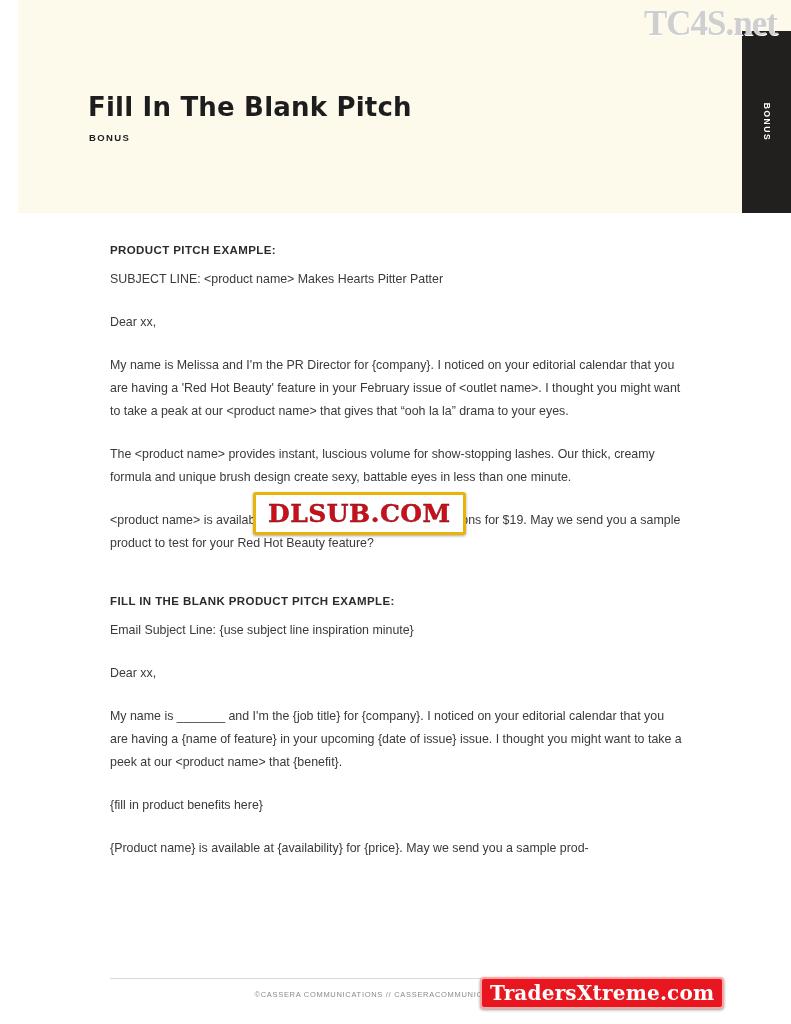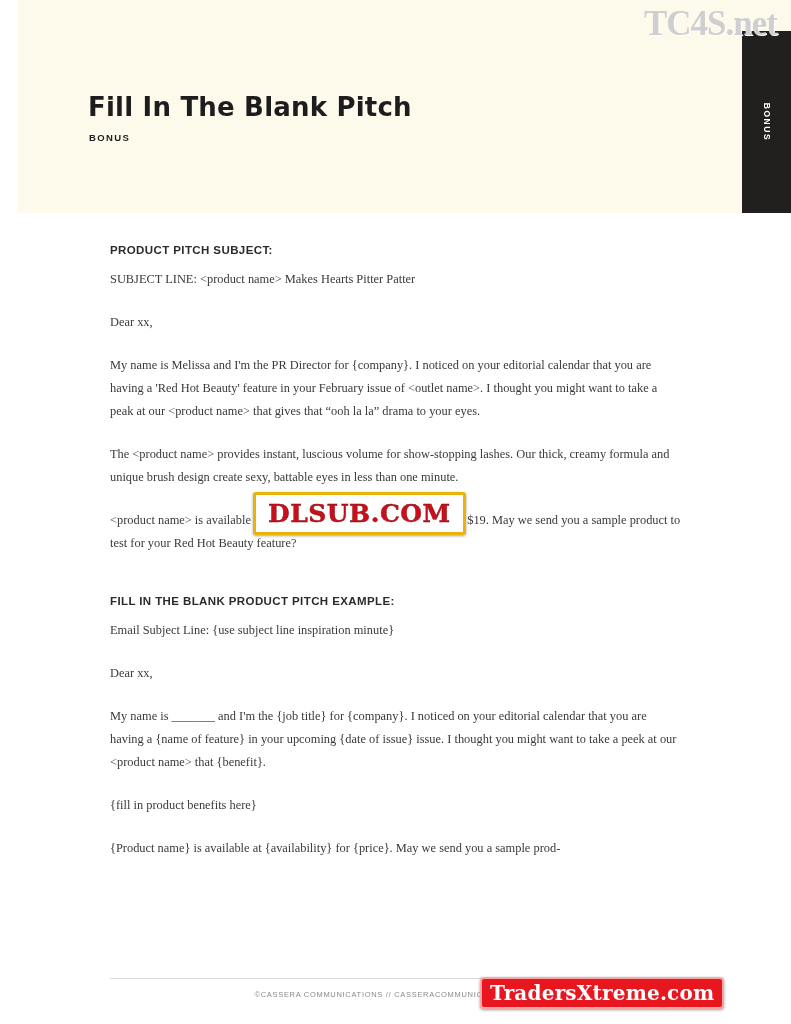--- a/index.html
+++ b/index.html
@@ -87,21 +87,21 @@
     font-weight: bold;
     letter-spacing: 0.4px;
     color: #2b2b2b;
     margin: 0 0 12px 0;
   }
   p.body {
     font-size: 12.4px;
     line-height: 23px;
     color: #3a3a3a;
     margin: 0 0 20px 0;
-    font-family: Liberation Serif, serif;
+    font-family: Liberation Sans, sans-serif;
   }
   .gap-lg { height: 20px; }
 
   
   .footer-rule {
     position: absolute;
     left: 110px;
     top: 978px;
     width: 572px;
     height: 1px;
@@ -176,21 +176,21 @@
     <div class="header-sub">BONUS</div>
   </div>
 
   <div class="side-tab">
     <div class="side-tab-label">BONUS</div>
   </div>
 
   <div class="wm-tc4s">TC4S.net</div>
 
   <div class="content">
-    <div class="block-heading">PRODUCT PITCH SUBJECT:</div>
+    <div class="block-heading">PRODUCT PITCH EXAMPLE:</div>
     <p class="body">SUBJECT LINE: &lt;product name&gt; Makes Hearts Pitter Patter</p>
     <p class="body">Dear xx,</p>
     <p class="body">My name is Melissa and I'm the PR Director for {company}. I noticed on your editorial calendar that you are having a 'Red Hot Beauty' feature in your February issue of &lt;outlet name&gt;. I thought you might want to take a peak at our &lt;product name&gt; that gives that “ooh la la” drama to your eyes.</p>
     <p class="body">The &lt;product name&gt; provides instant, luscious volume for show-stopping lashes. Our thick, creamy formula and unique brush design create sexy, battable eyes in less than one minute.</p>
     <p class="body">&lt;product name&gt;  is available at &lt;website&gt; and select retail locations for $19. May we send you a sample product to test for your Red Hot Beauty feature?</p>
 
     <div class="gap-lg"></div>
 
     <div class="block-heading">FILL IN THE BLANK PRODUCT PITCH EXAMPLE:</div>
     <p class="body">Email Subject Line: {use subject line inspiration minute}</p>

